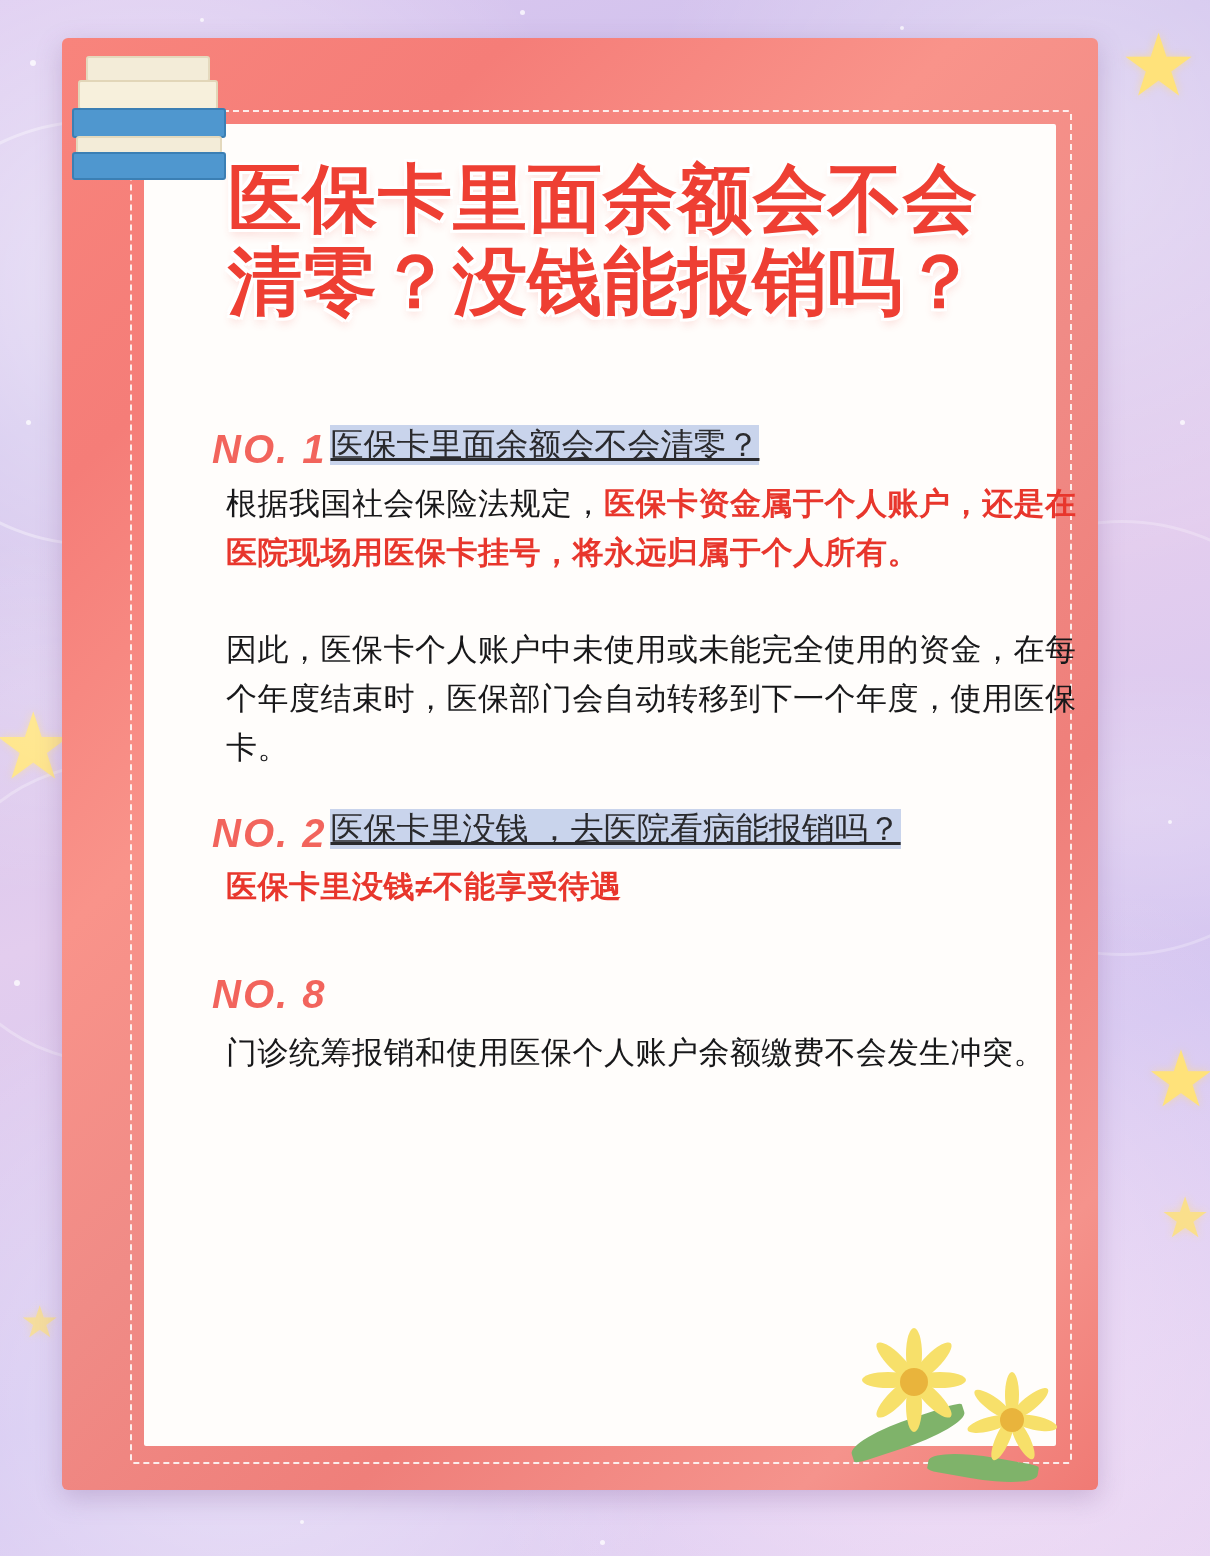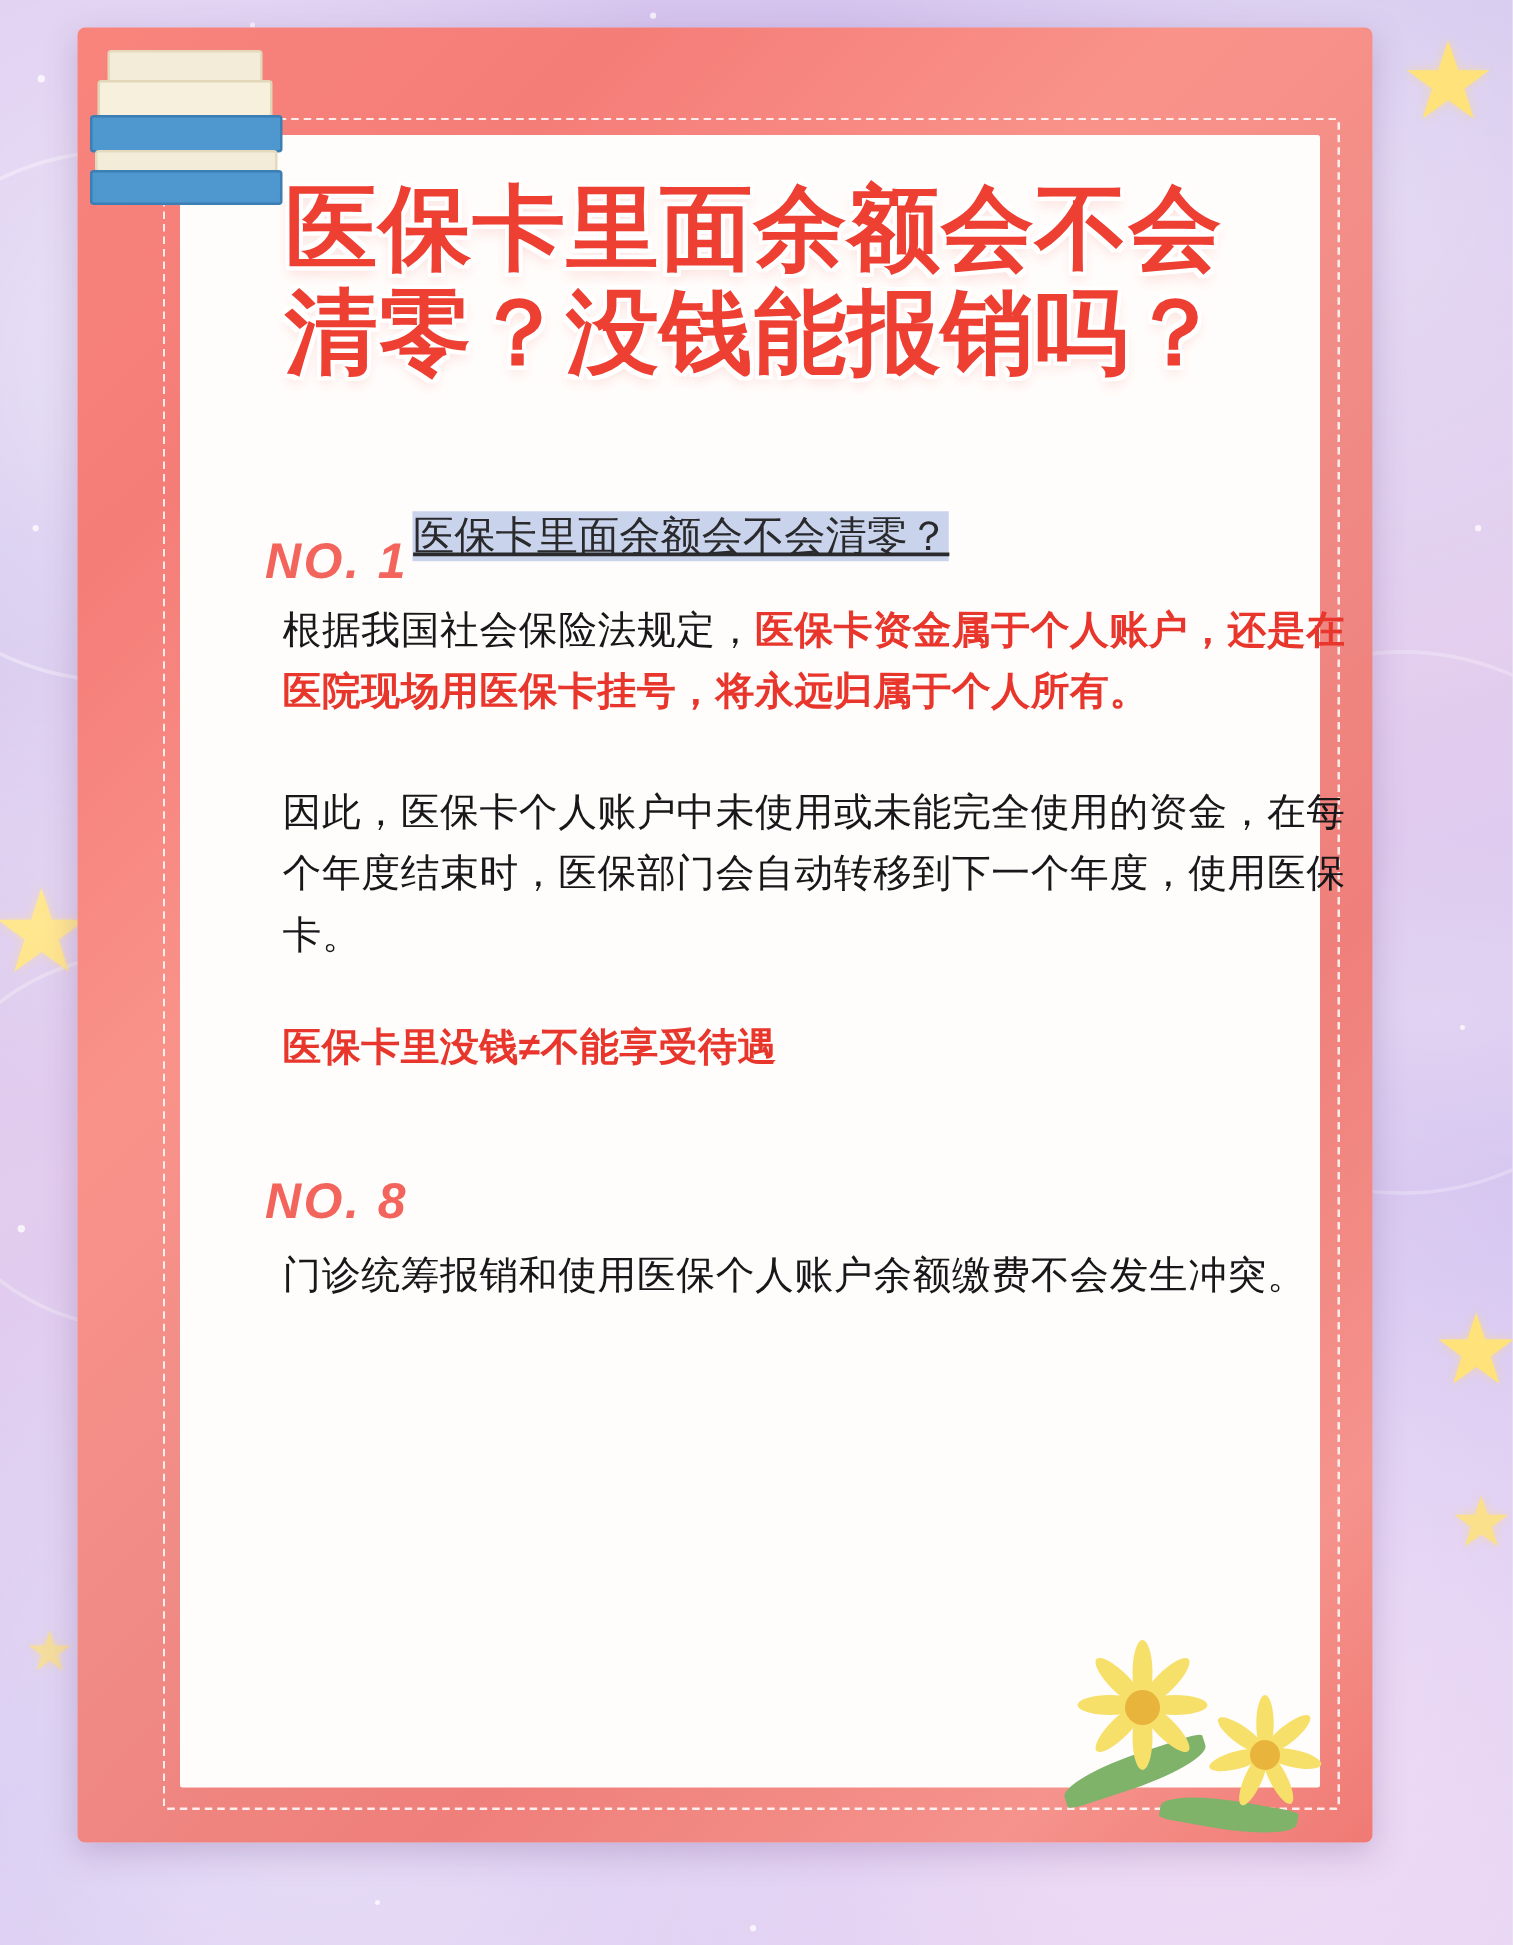--- a/index.html
+++ b/index.html
@@ -49,21 +49,21 @@
   .swirl {
     position: absolute;
     border: 3px solid rgba(255,255,255,0.35);
     border-radius: 50%;
   }
 
   
   #poster {
     position: absolute;
     left: 62px;
-    top: 22px;
+    top: 38px;
     width: 1036px;
     height: 1452px;
     border-radius: 6px;
     background: linear-gradient(135deg,#f8847c 0%, #f57d78 18%, #f9938a 36%, #f08b86 52%, #ef7f7a 70%, #f5938c 88%, #f07a74 100%);
     box-shadow: 0 8px 26px rgba(120,80,140,.28);
     overflow: hidden;
   }
   #poster-dash {
     position: absolute;
     left: 68px;
@@ -130,21 +130,20 @@
   }
   .no-label {
     color: #f2645c;
     font-weight: 700;
     font-style: italic;
     font-size: 40px;
     letter-spacing: 2px;
     white-space: nowrap;
     flex: 0 0 auto;
     padding-top: 4px;
-    margin-top: 16px;
   }
   .no-label.lower { align-self: flex-end; padding-bottom: 4px; }
   .sec-q {
     font-size: 33px;
     line-height: 1.34;
     color: #2a2a2d;
     margin-left: 4px;
     text-decoration: underline;
   }
   .hl {
@@ -228,20 +227,24 @@
     </div>
 
     <div class="para tight"><span>根据我国社会保险法规定，</span><span class="red">医保卡资金属于个人账户，还是在医院现场用医保卡挂号，将永远归属于个人所有。</span></div>
 
     <div class="gap-lg"></div>
 
     <div class="para">因此，医保卡个人账户中未使用或未能完全使用的资金，在每个年度结束时，医保部门会自动转移到下一个年度，使用医保卡。</div>
 
     <div class="gap-lg"></div>
 
+    <div class="sec-head">
+      <div class="no-label">NO. 2</div>
+      <div class="sec-q"><span class="hl">医保卡里没钱 ，去医院看病能报销吗？</span></div>
+    </div>
 
     <div class="redline">医保卡里没钱≠不能享受待遇</div>
 
     <div class="gap-lg"></div>
 
 
     <div class="gap-md"></div>
 
     <div class="sec-head">
       <div class="no-label lower">NO. 8</div>

